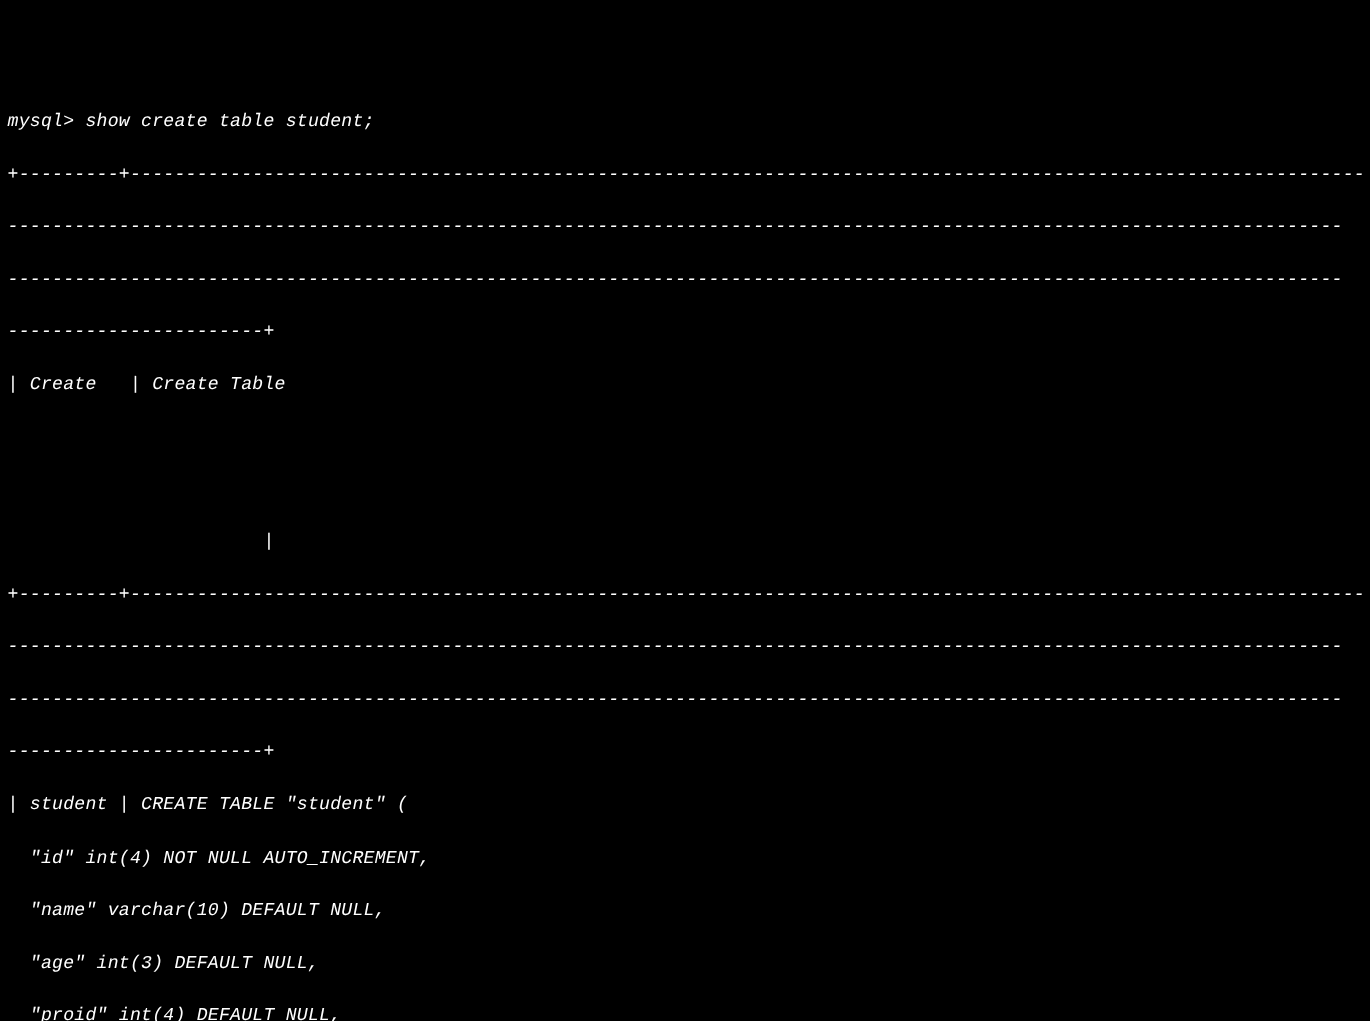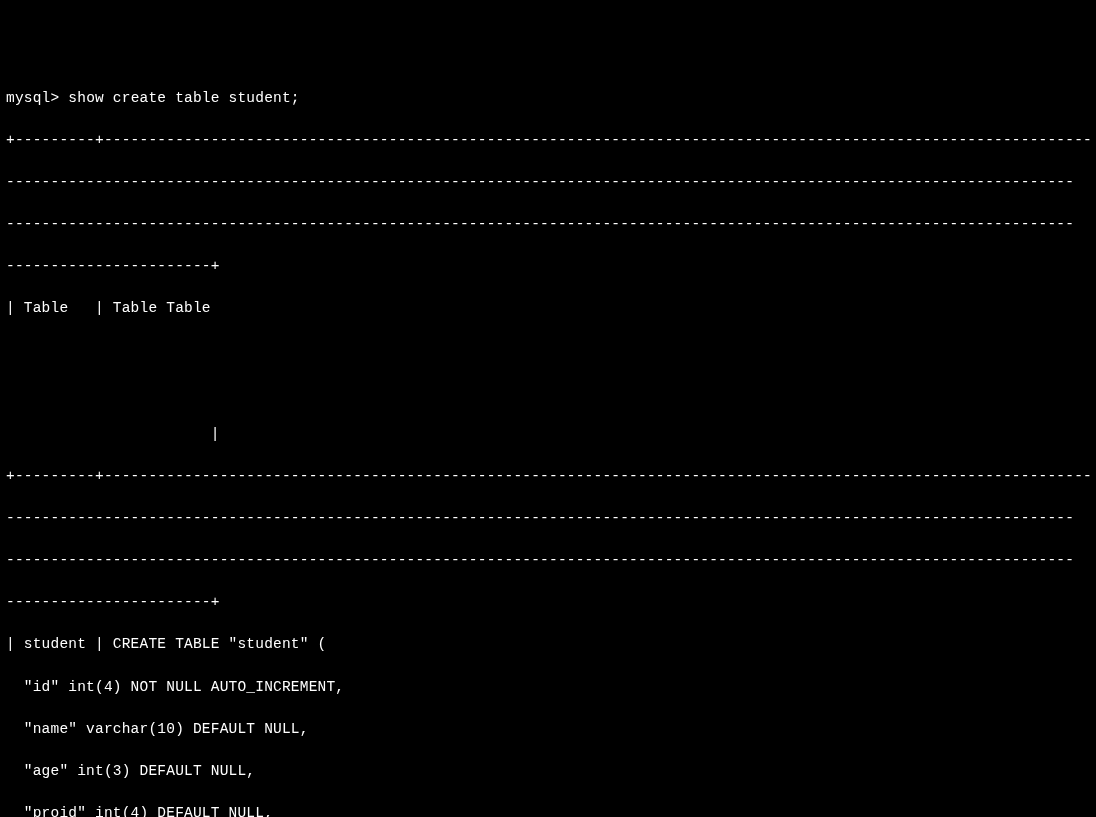--- a/index.html
+++ b/index.html
@@ -8,36 +8,37 @@
     font-family: "Consolas", "Courier New", monospace;
     font-size: 14.5px;
     line-height: 1.45;
     margin: 0;
     padding: 4px 6px;
     white-space: pre;
     letter-spacing: 0.2px;
   }
   .terminal-line {
     display: block;
+    font-style: italic;
   }
   .prompt {
     color: #ffffff;
   }
 </style>
 </head>
 <body>
 
 
 
 <span class="terminal-line"><span class="prompt">mysql&gt;</span> <span>show create table student;</span></span>
 <span class="terminal-line">+---------+---------------------------------------------------------------------------------------------------------------</span>
 <span class="terminal-line">------------------------------------------------------------------------------------------------------------------------</span>
 <span class="terminal-line">------------------------------------------------------------------------------------------------------------------------</span>
 <span class="terminal-line">-----------------------+</span>
-<span class="terminal-line">| Table   | Table Table                                                                                                          </span>
+<span class="terminal-line">| Create   | Create Table                                                                                                          </span>
 <span class="terminal-line">                                                                                                                        </span>
 <span class="terminal-line">                                                                                                                        </span>
 <span class="terminal-line">                       |</span>
 <span class="terminal-line">+---------+---------------------------------------------------------------------------------------------------------------</span>
 <span class="terminal-line">------------------------------------------------------------------------------------------------------------------------</span>
 <span class="terminal-line">------------------------------------------------------------------------------------------------------------------------</span>
 <span class="terminal-line">-----------------------+</span>
 <span class="terminal-line">| student | CREATE TABLE "student" (</span>
 <span class="terminal-line">  "id" int(4) NOT NULL AUTO_INCREMENT,</span>
 <span class="terminal-line">  "name" varchar(10) DEFAULT NULL,</span>

